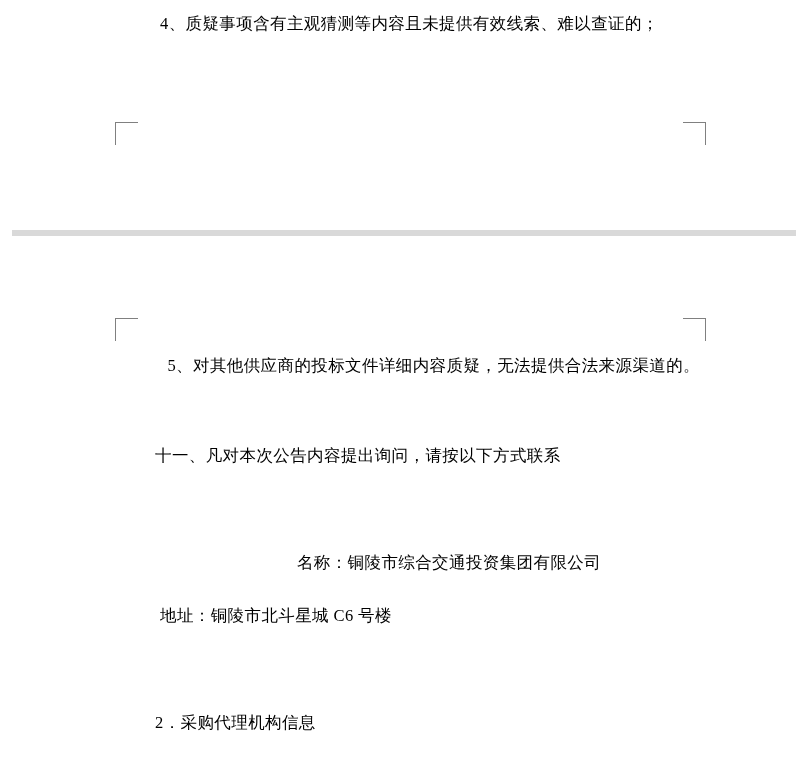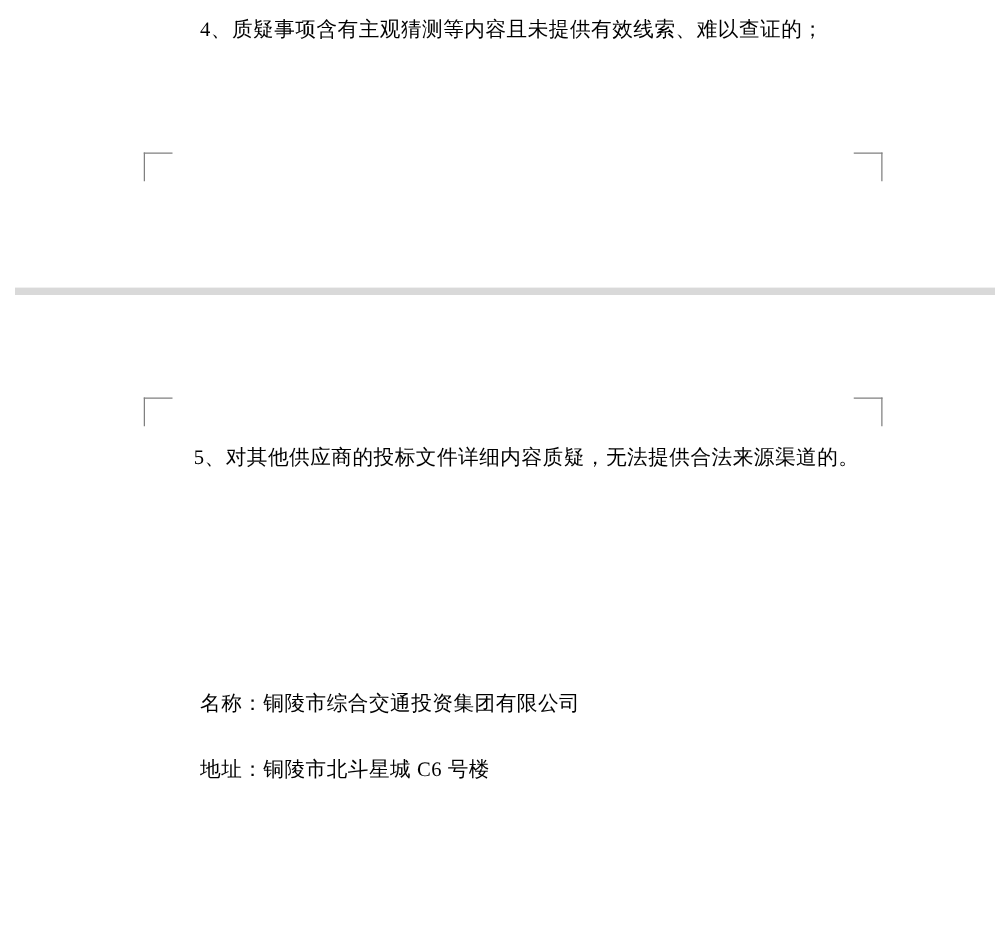--- a/index.html
+++ b/index.html
@@ -74,24 +74,26 @@
 
     <div class="para p-abs" style="left:148px; top:12px; width:600px;">4、质疑事项含有主观猜测等内容且未提供有效线索、难以查证的；</div>
   </div>
 
   <div class="page-gap"></div>
 
   <div class="page page-bottom">
     <div class="mark tl" style="left:103px; top:82px;"></div>
     <div class="mark tr" style="left:671px; top:82px;"></div>
 
-    <div class="para p-abs indent2" style="left:110px; top:118px; width:578px;">5、对其他供应商的投标文件详细内容质疑，无法提供合法来源渠道的。</div>
+    <div class="para p-abs indent2" style="left:110px; top:118px; width:578px;text-align:right;">5、对其他供应商的投标文件详细内容质疑，无法提供合法来源渠道的。</div>
+
+    <div class="para p-abs indent2" style="left:110px; top:208px; width:578px;">十一、凡对本次公告内容提出询问，请按以下方式联系</div>
 
 
-
-    <div class="para p-abs" style="left:148px; top:315px; width:578px;">名称：铜陵市综合交通投资集团有限公司</div>
+    <div class="para p-abs" style="left:148px; top:315px; width:578px;text-align:center;">名称：铜陵市综合交通投资集团有限公司</div>
 
     <div class="para p-abs" style="left:148px; top:368px; width:578px;">地址：铜陵市北斗星城 C6 号楼</div>
 
 
+    <div class="para p-abs indent2" style="left:110px; top:475px; width:578px;">2．采购代理机构信息</div>
   </div>
 
 </div>
 
 </body></html>

